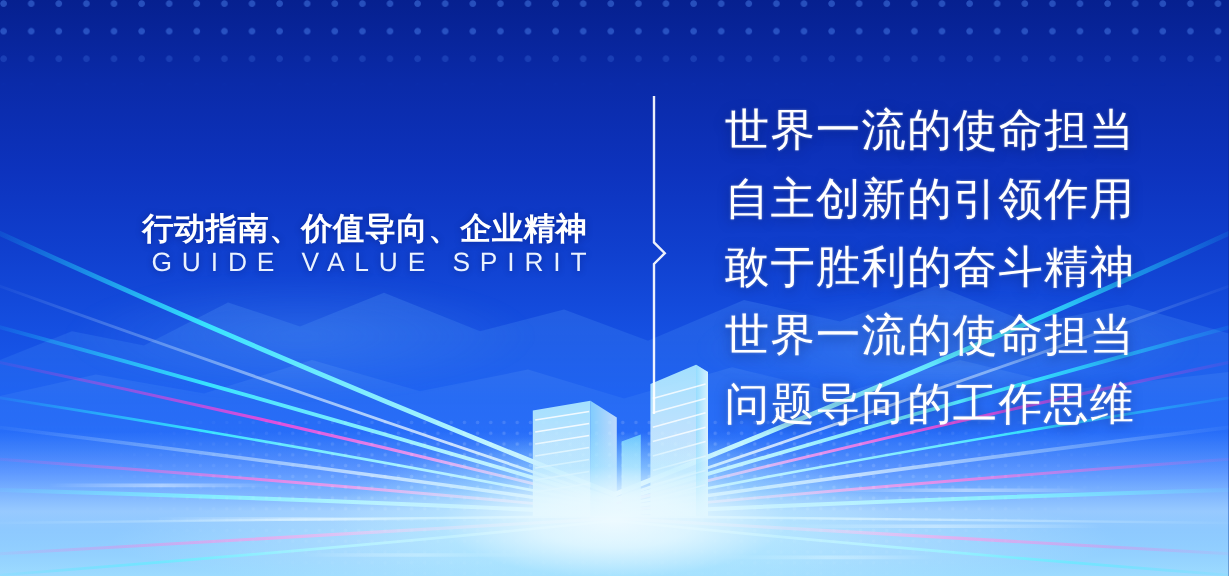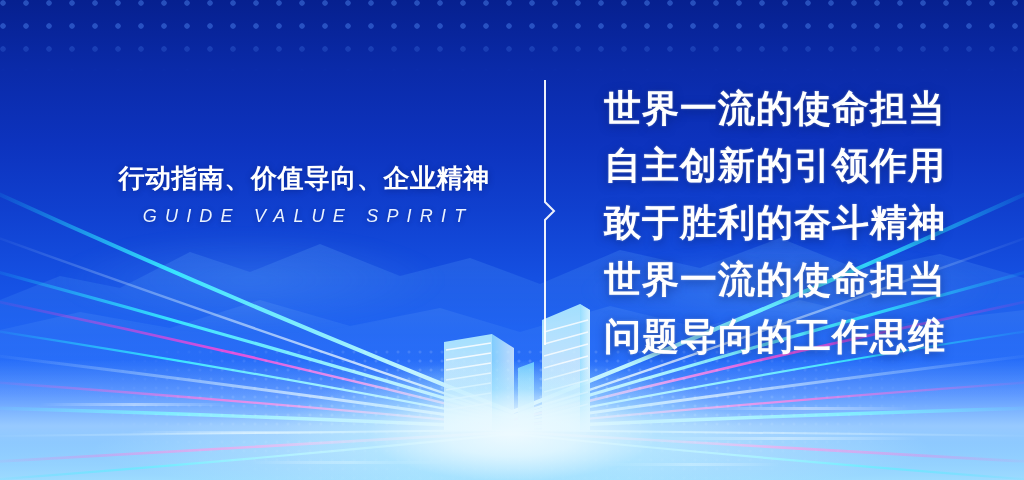--- a/index.html
+++ b/index.html
@@ -81,36 +81,35 @@
 
   
   .city{position:absolute;left:430px;bottom:32px;width:200px;height:150px;}
   .city svg{display:block;width:100%;height:100%;}
 
   
   .divider{position:absolute;left:530px;top:80px;width:34px;height:265px;}
   .divider svg{display:block;width:100%;height:100%;}
 
   
-  .left-block{position:absolute;left:118px;top:164px;width:372px;text-align:center;}
+  .left-block{position:absolute;left:118px;top:176px;width:372px;text-align:center;}
   .left-title{
     font-size:26px;font-weight:bold;color:#ffffff;letter-spacing:.5px;line-height:1.15;
     text-shadow:0 1px 6px rgba(3,20,90,.45);white-space:nowrap;
   }
   .left-sub{
-    margin-top:12px;font-size:18px;font-weight:300;color:#eaf2ff;
+    font-size:22px;font-weight:300;color:#eaf2ff;
     letter-spacing:8.2px;text-indent:8.2px;white-space:nowrap;
     text-shadow:0 1px 5px rgba(3,20,90,.4);
-    font-style:italic;
   }
 
   
   .right-block{position:absolute;left:604px;top:80px;width:360px;}
   .right-line{
-    font-size:37px;font-weight:bold;color:#ffffff;line-height:57px;height:57px;
+    font-size:37px;font-weight:normal;color:#ffffff;line-height:57px;height:57px;
     letter-spacing:1px;white-space:nowrap;
     text-shadow:0 2px 10px rgba(5,25,95,.55), 0 0 2px rgba(255,255,255,.5);
   }
 </style>
 </head>
 <body>
 
 <div id="banner">
 
   <div class="dots"></div>

